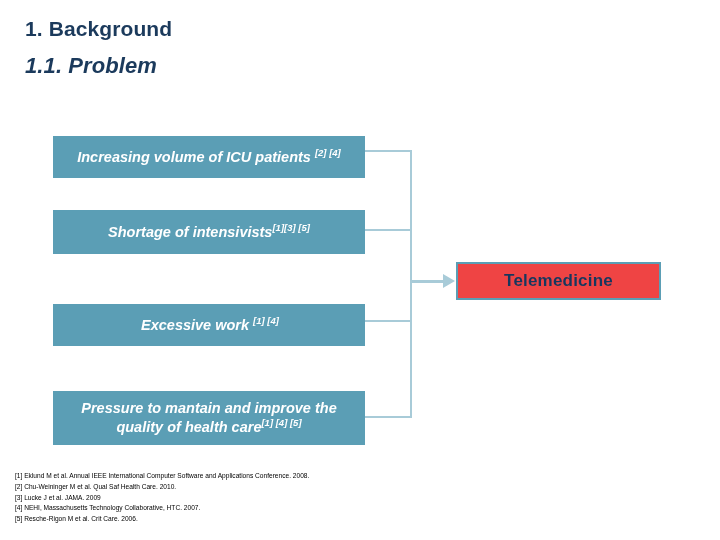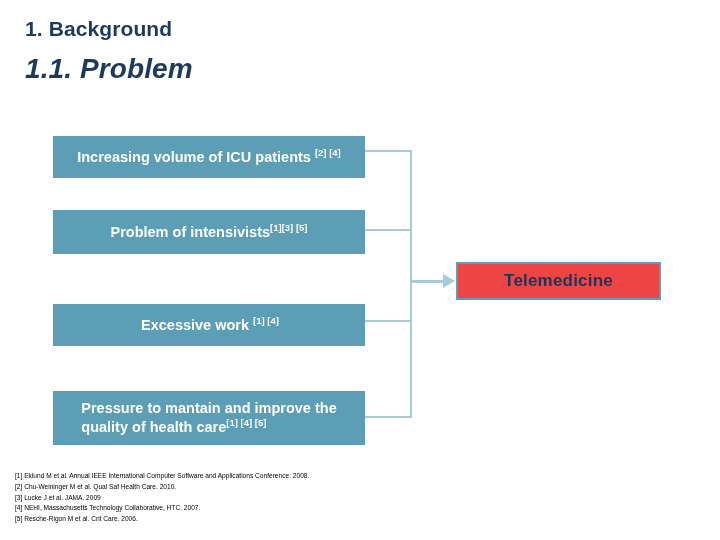--- a/index.html
+++ b/index.html
@@ -29,44 +29,45 @@
     font-size: 21px;
     font-weight: bold;
     color: #1B3A5C;
     letter-spacing: 0.1px;
     white-space: nowrap;
   }
   .heading-2 {
     position: absolute;
     left: 25px;
     top: 53px;
-    font-size: 28px;
+    font-size: 22px;
     font-weight: bold;
     font-style: italic;
     color: #1B3A5C;
     letter-spacing: 0.1px;
     white-space: nowrap;
   }
 
   
   .pbox {
     position: absolute;
     left: 53px;
     width: 312px;
     background: #5B9EB5;
     color: #ffffff;
     font-size: 14.5px;
     font-weight: bold;
     display: flex;
     align-items: center;
     justify-content: center;
-    text-align: left;
+    text-align: center;
     line-height: 1.30;
     box-sizing: border-box;
     padding: 2px 6px;
+    font-style: italic;
   }
   .pbox-1 { top: 136px; height: 42px; }
   .pbox-2 { top: 210px; height: 44px; }
   .pbox-3 { top: 304px; height: 42px; padding-left: 8px; }
   .pbox-4 { top: 391px; height: 54px; }
 
   .pbox .txt { display: inline; }
   sup.ref {
     font-size: 9.5px;
     font-weight: bold;
@@ -141,21 +142,21 @@
 <div class="slide">
 
   <div class="heading-1">1. Background</div>
   <div class="heading-2">1.1. Problem</div>
 
   <div class="pbox pbox-1">
     <span><span class="txt">Increasing volume of ICU patients </span><sup class="ref">[2] [4]</sup></span>
   </div>
 
   <div class="pbox pbox-2">
-    <span><span class="txt">Problem of intensivists</span><sup class="ref">[1][3] [5]</sup></span>
+    <span><span class="txt">Shortage of intensivists</span><sup class="ref">[1][3] [5]</sup></span>
   </div>
 
   <div class="pbox pbox-3">
     <span><span class="txt">Excessive work </span><sup class="ref">[1] [4]</sup></span>
   </div>
 
   <div class="pbox pbox-4">
     <span><span class="txt">Pressure to mantain and improve the</span><br><span class="txt">quality of health care</span><sup class="ref">[1] [4] [5]</sup></span>
   </div>
 

